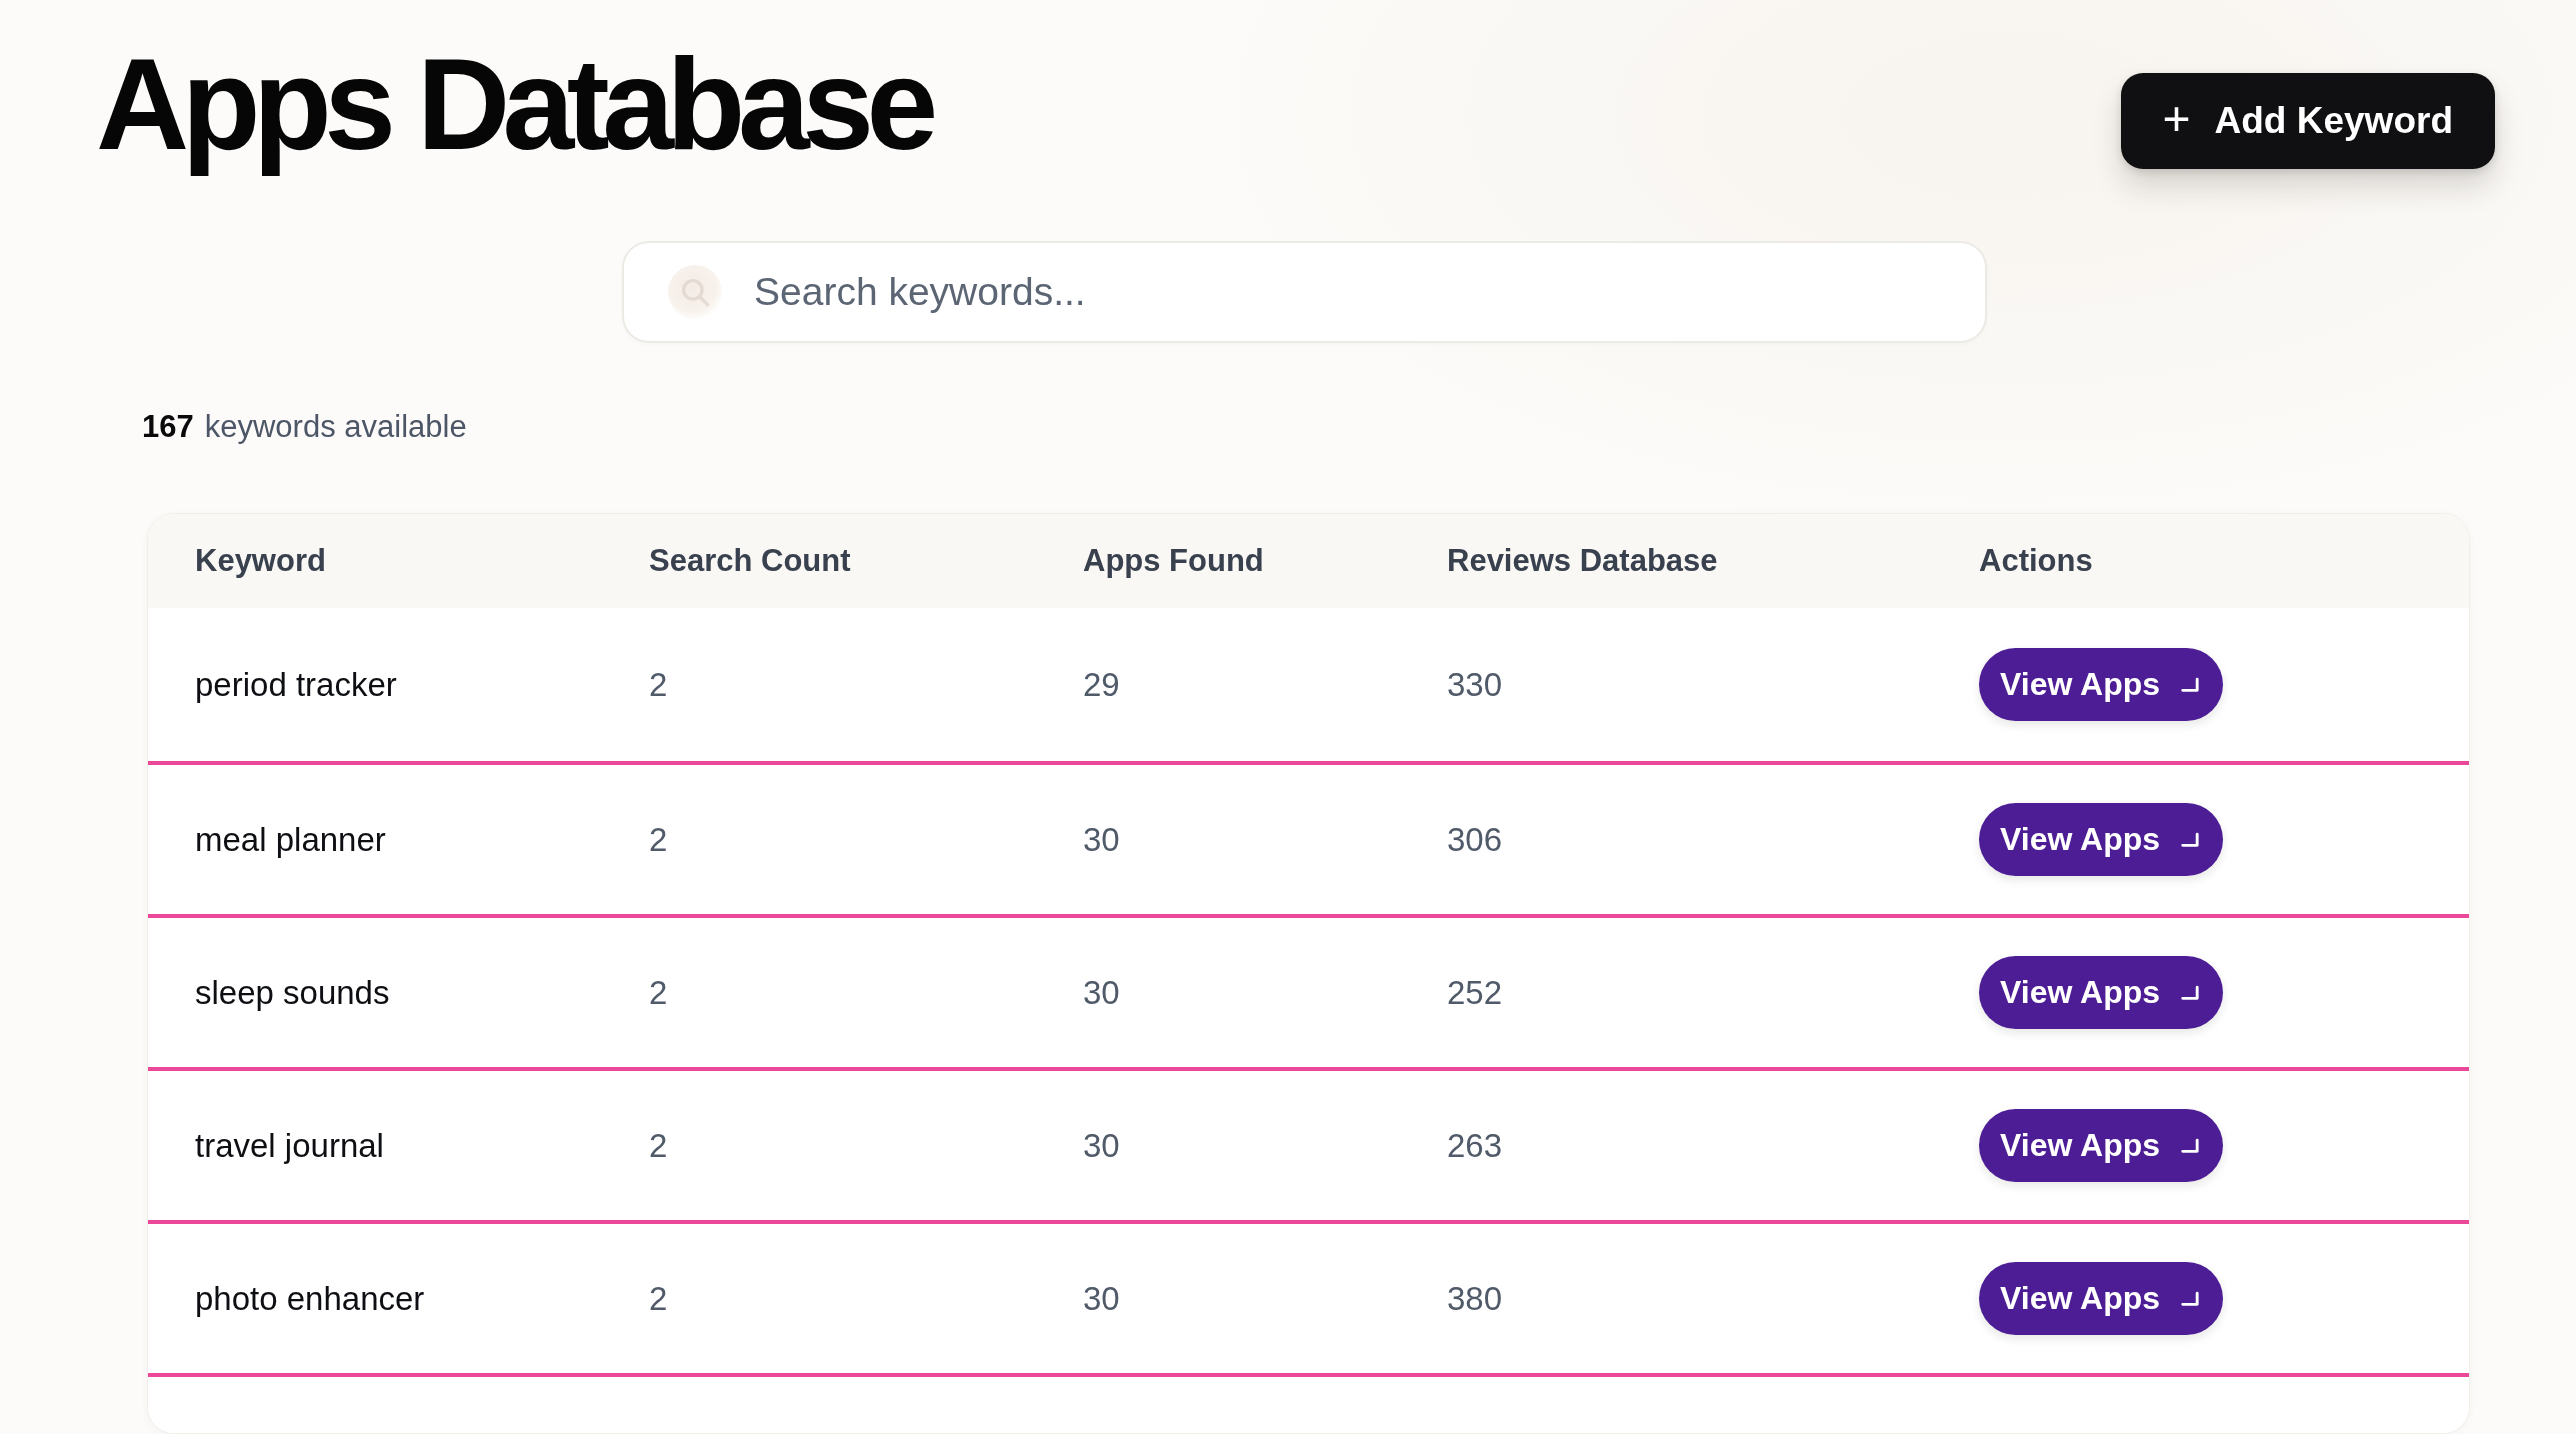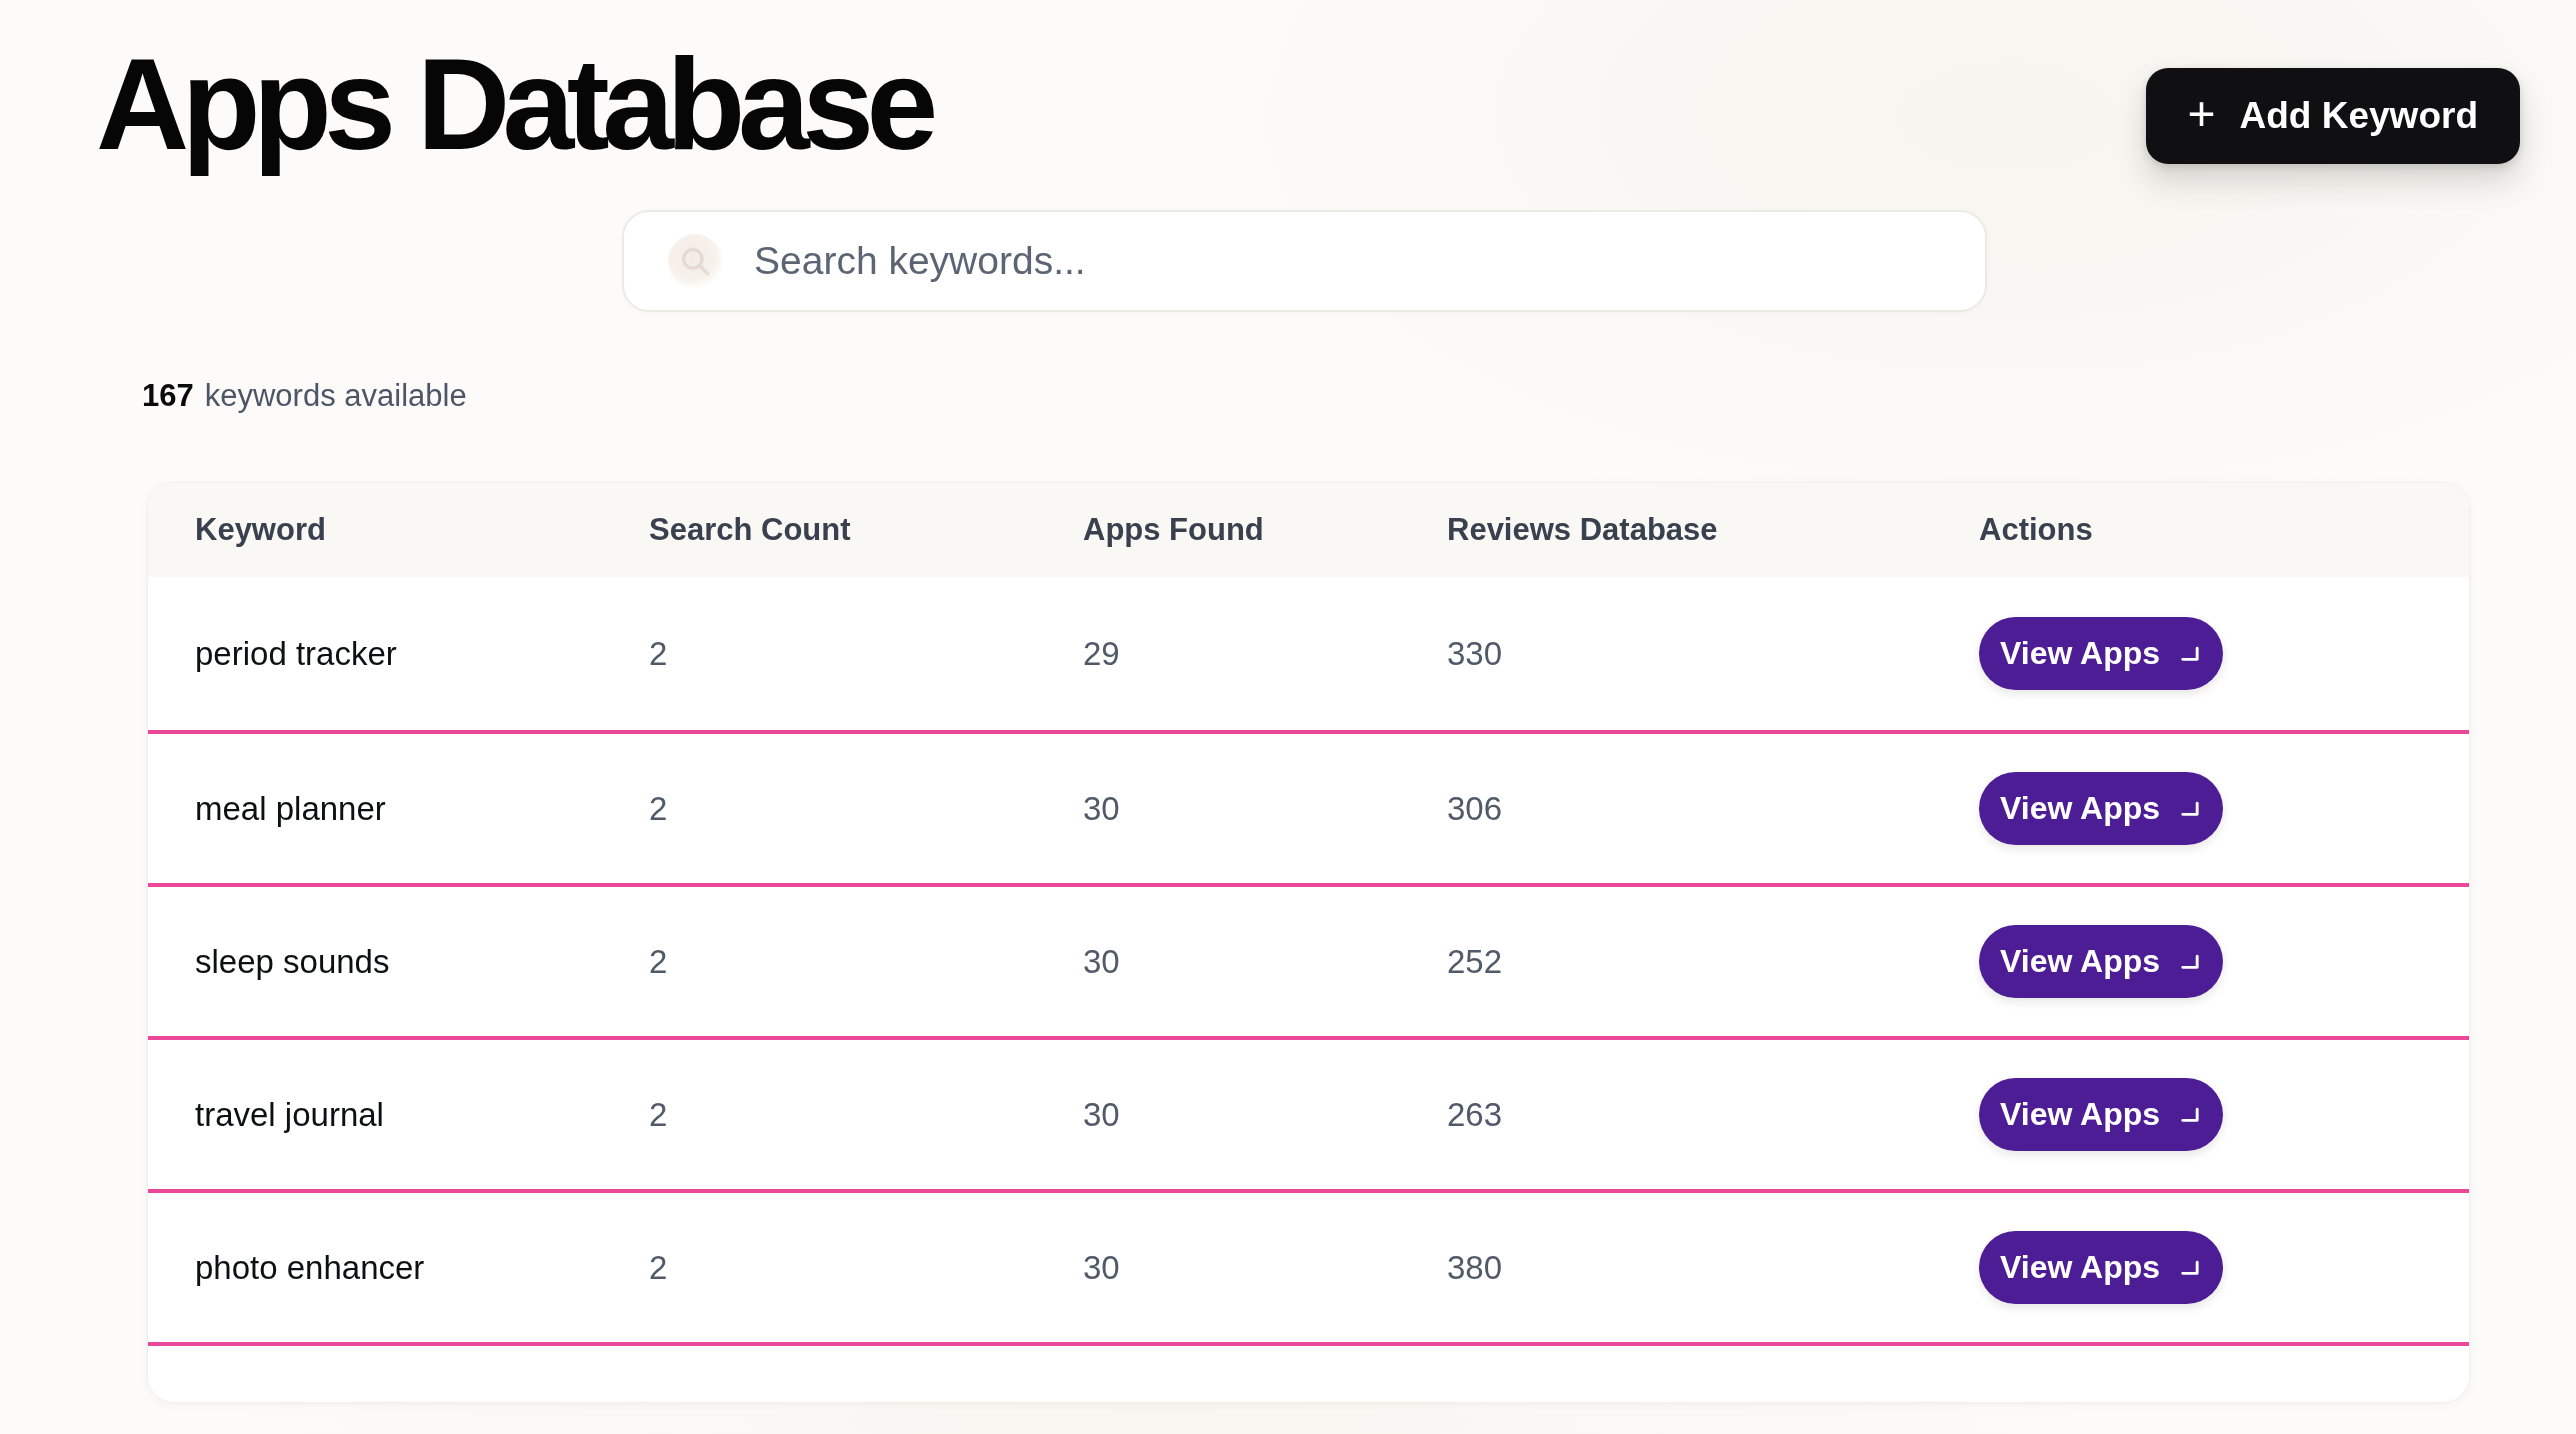--- a/index.html
+++ b/index.html
@@ -8,38 +8,38 @@
     font-family:"Liberation Sans", sans-serif;
     overflow:hidden;
     background:
       radial-gradient(1191px 595px at 78% 8%, rgba(244,238,230,.55), rgba(244,238,230,0) 70%),
       radial-gradient(1389px 695px at 45% 95%, rgba(246,240,233,.5), rgba(246,240,233,0) 70%),
       #fcfbf9;
     color:#0d0f13;
   }
 
   .topbar {
-    display:flex; justify-content:space-between; align-items:center;
-    padding:40px 56px 0 96px;
+    display:flex; justify-content:space-between; align-items:flex-end;
+    padding:40px 81px 0 96px;
   }
   .page-title {
     font-size:129px; font-weight:700; letter-spacing:-0.058em;
     line-height:1.0; color:#060607;
   }
   .add-btn {
     margin-top:23px; height:96px; padding:0 42px;
     border:none; border-radius:22px; background:#101013; color:#ffffff;
     font-family:"Liberation Sans", sans-serif;
     font-size:37px; font-weight:700;
     display:flex; align-items:center; gap:24px; cursor:pointer;
     box-shadow:0 18px 30px rgba(30,22,12,.15), 0 3px 8px rgba(0,0,0,.12);
   }
   .add-btn .plus { font-size:48px; font-weight:400; line-height:1; transform:translateY(-2px); }
 
-  .search-wrap { margin:41px 0 0 622px; }
+  .search-wrap { margin:72px 0 0 622px; }
   .search-box {
     width:1365px; height:102px; background:#ffffff;
     border:2px solid #eceae4; border-radius:27px;
     display:flex; align-items:center; padding-left:44px;
     box-shadow:0 2px 5px rgba(40,30,20,.025);
   }
   .search-icon-blob {
     width:54px; height:54px; flex:0 0 auto; border-radius:50%;
     background:radial-gradient(circle at 45% 42%, #f4ebe5 0%, #f8f2ec 55%, rgba(248,242,236,0) 78%);
     display:flex; align-items:center; justify-content:center;

